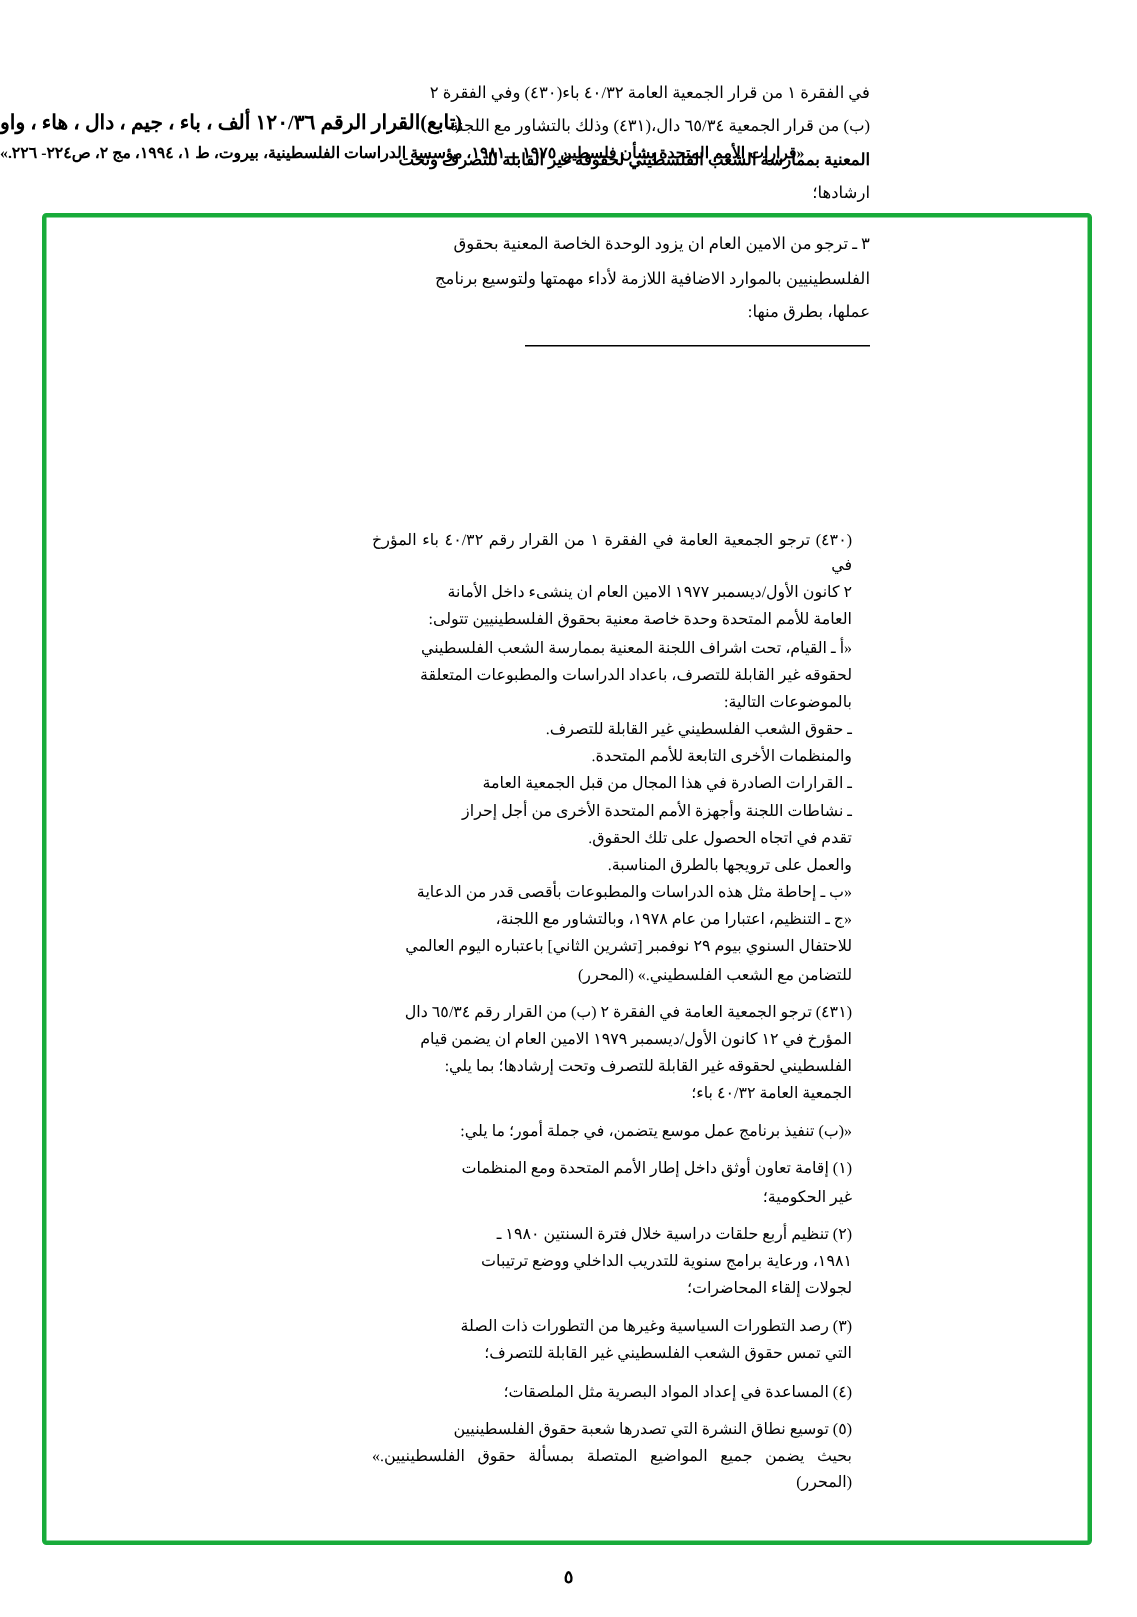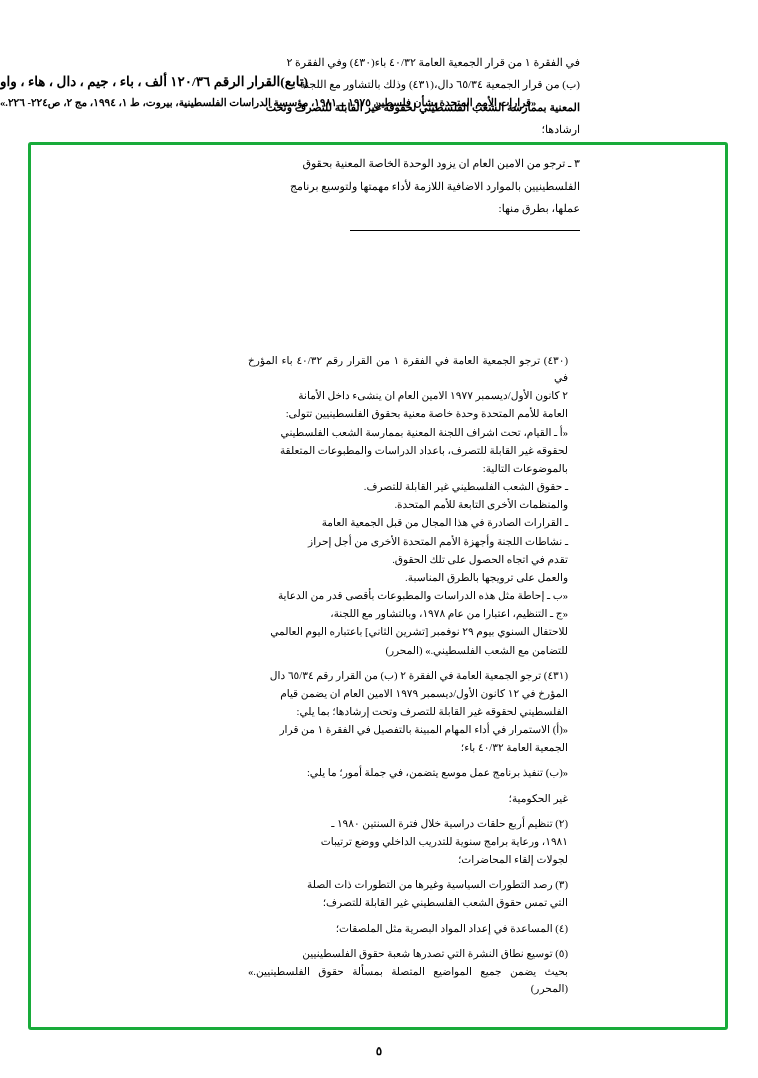--- a/index.html
+++ b/index.html
@@ -154,25 +154,25 @@
     <div class="fn">تقدم في اتجاه الحصول على تلك الحقوق.</div>
     <div class="fn">والعمل على ترويجها بالطرق المناسبة.</div>
     <div class="fn">«ب ـ إحاطة مثل هذه الدراسات والمطبوعات بأقصى قدر من الدعاية</div>
     <div class="fn">«ج ـ التنظيم، اعتبارا من عام ١٩٧٨، وبالتشاور مع اللجنة،</div>
     <div class="fn">للاحتفال السنوي بيوم ٢٩ نوفمبر [تشرين الثاني] باعتباره اليوم العالمي</div>
     <div class="fn">للتضامن مع الشعب الفلسطيني.» (المحرر)</div>
     <div class="fn-gap"></div>
     <div class="fn">(٤٣١) ترجو الجمعية العامة في الفقرة ٢ (ب) من القرار رقم ٦٥/٣٤ دال</div>
     <div class="fn">المؤرخ في ١٢ كانون الأول/ديسمبر ١٩٧٩ الامين العام ان يضمن قيام</div>
     <div class="fn">الفلسطيني لحقوقه غير القابلة للتصرف وتحت إرشادها؛ بما يلي:</div>
-    <div class="fn">«(أ) الاستمرار في أداء المهام المبينة بالتفصيل في الفقرة ١ من قرار</div>
     <div class="fn">الجمعية العامة ٤٠/٣٢ باء؛</div>
     <div class="fn-gap"></div>
     <div class="fn">«(ب) تنفيذ برنامج عمل موسع يتضمن، في جملة أمور؛ ما يلي:</div>
     <div class="fn-gap"></div>
+    <div class="fn">(١) إقامة تعاون أوثق داخل إطار الأمم المتحدة ومع المنظمات</div>
     <div class="fn">غير الحكومية؛</div>
     <div class="fn-gap"></div>
     <div class="fn">(٢) تنظيم أربع حلقات دراسية خلال فترة السنتين ١٩٨٠ ـ</div>
     <div class="fn">١٩٨١، ورعاية برامج سنوية للتدريب الداخلي ووضع ترتيبات</div>
     <div class="fn">لجولات إلقاء المحاضرات؛</div>
     <div class="fn-gap"></div>
     <div class="fn">(٣) رصد التطورات السياسية وغيرها من التطورات ذات الصلة</div>
     <div class="fn">التي تمس حقوق الشعب الفلسطيني غير القابلة للتصرف؛</div>
     <div class="fn-gap"></div>
     <div class="fn">(٤) المساعدة في إعداد المواد البصرية مثل الملصقات؛</div>

